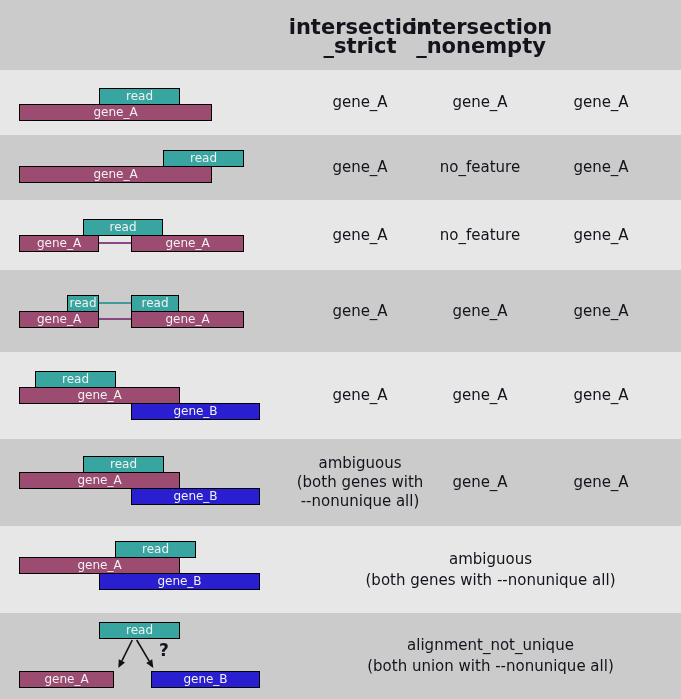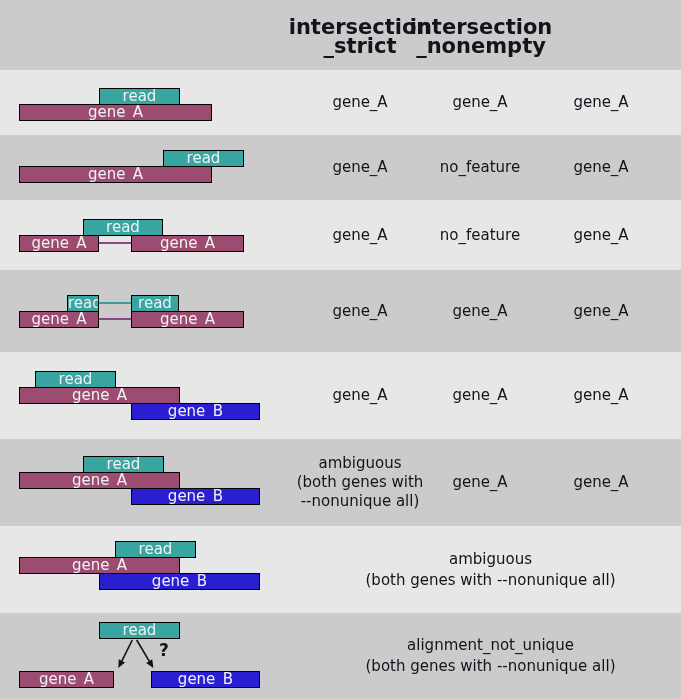--- a/index.html
+++ b/index.html
@@ -21,21 +21,21 @@
   .cell{display:flex;align-items:center;justify-content:center;text-align:center;
         white-space:pre;font-size:15px;line-height:19px;}
   .cell.union{width:120px;flex:none;}
   .cell.strict{width:120px;flex:none;}
   .cell.nonempty{width:122px;flex:none;}
   .merged{flex:1;display:flex;align-items:center;justify-content:center;text-align:center;
           white-space:pre;font-size:15px;line-height:21px;}
   .header .cell{align-items:flex-end;padding-bottom:14px;font-weight:bold;font-size:21px;line-height:19px;}
   .header .cell.union{transform:translateX(-16px);}
   .box{position:absolute;height:17px;box-sizing:border-box;border:1px solid var(--box-border);
-       color:var(--box-text);font-size:15px;line-height:14px;text-align:center;overflow:hidden;}
+       color:var(--box-text);font-size:12px;line-height:14px;text-align:center;overflow:hidden;}
   .read-box{background:var(--read-fill);}
   .geneA-box{background:var(--gene-a-fill);}
   .geneB-box{background:var(--gene-b-fill);}
   .conn{position:absolute;height:2px;}
   .conn.read-conn{background:var(--read-connector);}
   .conn.gene-conn{background:var(--gene-connector);}
   .qmark{position:absolute;left:159px;top:27px;font-size:17px;font-weight:bold;}
   .arrows{position:absolute;left:105px;top:25px;}
 </style>
 </head>
@@ -161,16 +161,16 @@
         <polygon points="13.3,30 20,24.4 13.8,21.3" fill="var(--arrow-color)"></polygon>
         <line x1="31.7" y1="2" x2="44.2" y2="23.1" stroke="var(--arrow-color)" stroke-width="1.6"></line>
         <polygon points="48.3,30 41.2,24.9 47.2,21.3" fill="var(--arrow-color)"></polygon>
       </svg>
       <div class="qmark">?</div>
       <div class="box geneA-box" style="left:19px;top:58px;width:95px">gene_A</div>
       <div class="box geneB-box" style="left:151px;top:58px;width:109px">gene_B</div>
     </div>
     <div class="spacer"></div>
     <div class="merged">alignment_not_unique
-(both genes with --nonunique all)</div>
+(both union with --nonunique all)</div>
   </div>
 
 </div>
 
 </body></html>

